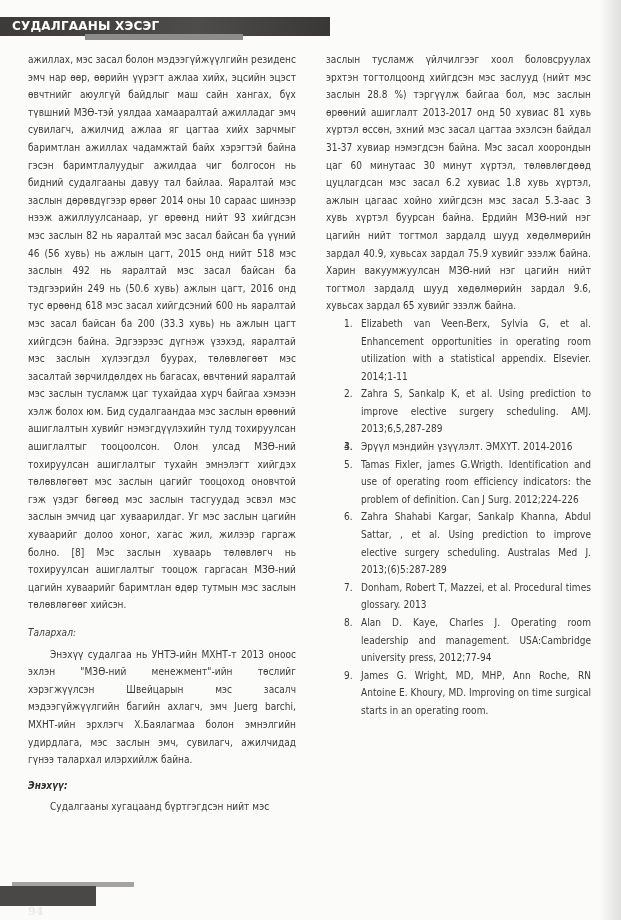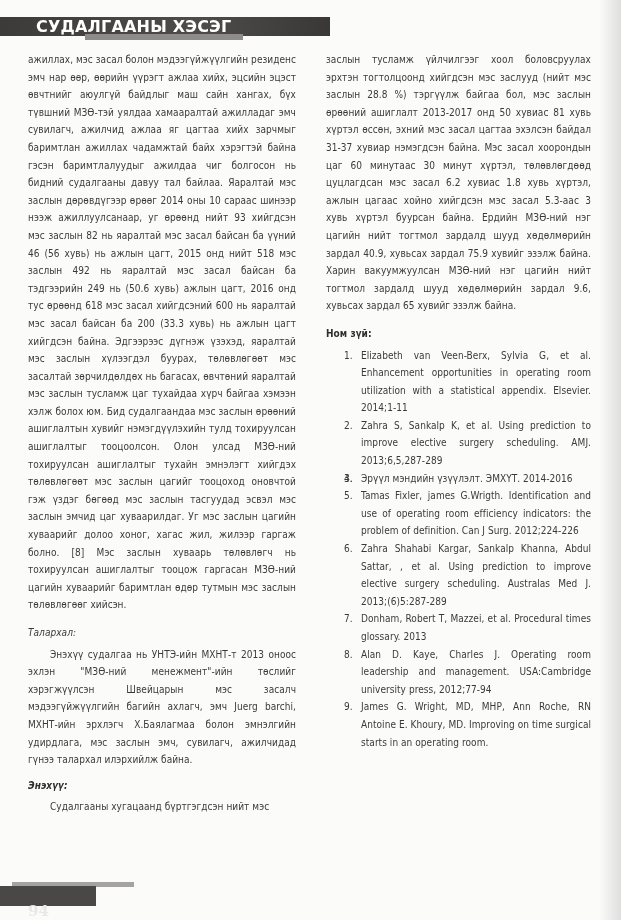--- a/index.html
+++ b/index.html
@@ -16,23 +16,23 @@
   }
   .header-bar {
     position: absolute; left: 0; top: 17px; width: 330px; height: 19px;
     background: linear-gradient(to right, #3d3b39, #4e4c4a 60%, #3a3836);
   }
   .header-underline {
     position: absolute; left: 85px; top: 34px; width: 158px; height: 6px;
     background: #8e8c8a;
   }
   .header-title {
-    position: absolute; left: 36px; top: 19px;
+    position: absolute; left: 12px; top: 19px;
     font-family: "DejaVu Sans", sans-serif; font-weight: bold;
-    font-size: 16px; letter-spacing: 0.2px; color: #ffffff;
+    font-size: 12px; letter-spacing: 0.2px; color: #ffffff;
     line-height: 15px;
   }
   .col {
     position: absolute; top: 51px;
     font-size: 10px; line-height: 17.6px; text-align: justify;
     letter-spacing: 0.05px;
   }
   .col-left { left: 28px; width: 268px; }
   .col-right { left: 326px; width: 265px; }
   .col p { margin: 0; }
@@ -48,21 +48,21 @@
     position: absolute; left: 12px; top: 882px; width: 122px; height: 5px;
     background: #a5a3a1;
   }
   .footer-dark {
     position: absolute; left: 0; top: 886px; width: 96px; height: 20px;
     background: #4a4846;
   }
   .page-number {
     position: absolute; left: 28px; top: 904px;
     font-family: "DejaVu Serif", serif; font-weight: bold;
-    font-size: 15px; color: #e8e8e8; line-height: 15px;
+    font-size: 11px; color: #e8e8e8; line-height: 15px;
   }
 </style>
 </head>
 <body>
 
 <div class="right-shadow"></div>
 
 <div class="header-bar"></div>
 <div class="header-underline"></div>
 <div class="header-title">СУДАЛГААНЫ ХЭСЭГ</div>
@@ -70,21 +70,20 @@
 <div class="col col-left">
   <p>ажиллах, мэс засал болон мэдээгүйжүүлгийн резиденс эмч нар өөр, өөрийн үүрэгт ажлаа хийх, эцсийн эцэст өвчтнийг аюулгүй байдлыг маш сайн хангах, бүх түвшний МЗӨ-тэй уялдаа хамааралтай ажилладаг эмч сувилагч, ажилчид ажлаа яг цагтаа хийх зарчмыг баримтлан ажиллах чадамжтай байх хэрэгтэй байна гэсэн баримтлалуудыг ажилдаа чиг болгосон нь бидний судалгааны давуу тал байлаа. Яаралтай мэс заслын дөрөвдүгээр өрөөг 2014 оны 10 сараас шинээр нээж ажиллуулсанаар, уг өрөөнд нийт 93 хийгдсэн мэс заслын 82 нь яаралтай мэс засал байсан ба үүний 46 (56 хувь) нь ажлын цагт, 2015 онд нийт 518 мэс заслын 492 нь яаралтай мэс засал байсан ба тэдгээрийн 249 нь (50.6 хувь) ажлын цагт, 2016 онд тус өрөөнд 618 мэс засал хийгдсэний 600 нь яаралтай мэс засал байсан ба 200 (33.3 хувь) нь ажлын цагт хийгдсэн байна. Эдгээрээс дүгнэж үзэхэд, яаралтай мэс заслын хүлээгдэл буурах, төлөвлөгөөт мэс засалтай зөрчилдөлдөх нь багасах, өвчтөний яаралтай мэс заслын тусламж цаг тухайдаа хүрч байгаа хэмээн хэлж болох юм. Бид судалгаандаа мэс заслын өрөөний ашиглалтын хувийг нэмэгдүүлэхийн тулд тохируулсан ашиглалтыг тооцоолсон. Олон улсад МЗӨ-ний тохируулсан ашиглалтыг тухайн эмнэлэгт хийгдэх төлөвлөгөөт мэс заслын цагийг тооцоход оновчтой гэж үздэг бөгөөд мэс заслын тасгуудад эсвэл мэс заслын эмчид цаг хуваарилдаг. Уг мэс заслын цагийн хуваарийг долоо хоног, хагас жил, жилээр гаргаж болно. [8] Мэс заслын хуваарь төлөвлөгч нь тохируулсан ашиглалтыг тооцож гаргасан МЗӨ-ний цагийн хуваарийг баримтлан өдөр тутмын мэс заслын төлөвлөгөөг хийсэн.</p>
   <p class="section-heading plain-heading">Талархал:</p>
   <p class="indent">Энэхүү судалгаа нь УНТЭ-ийн МХНТ-т 2013 оноос эхлэн "МЗӨ-ний менежмент"-ийн төслийг хэрэгжүүлсэн Швейцарын мэс засалч мэдээгүйжүүлгийн багийн ахлагч, эмч Juerg barchi, МХНТ-ийн эрхлэгч Х.Баялагмаа болон эмнэлгийн удирдлага, мэс заслын эмч, сувилагч, ажилчидад гүнээ талархал илэрхийлж байна.</p>
   <p class="section-heading italic-heading">Энэхүү:</p>
   <p class="indent">Судалгааны хугацаанд бүртгэгдсэн нийт мэс</p>
 </div>
 
 <div class="col col-right">
   <p>заслын тусламж үйлчилгээг хоол боловсруулах эрхтэн тогтолцоонд хийгдсэн мэс заслууд (нийт мэс заслын 28.8 %) тэргүүлж байгаа бол, мэс заслын өрөөний ашиглалт 2013-2017 онд 50 хувиас 81 хувь хүртэл өссөн, эхний мэс засал цагтаа эхэлсэн байдал 31-37 хувиар нэмэгдсэн байна. Мэс засал хоорондын цаг 60 минутаас 30 минут хүртэл, төлөвлөгдөөд цуцлагдсан мэс засал 6.2 хувиас 1.8 хувь хүртэл, ажлын цагаас хойно хийгдсэн мэс засал 5.3-аас 3 хувь хүртэл буурсан байна. Ердийн МЗӨ-ний нэг цагийн нийт тогтмол зардалд шууд хөдөлмөрийн зардал 40.9, хувьсах зардал 75.9 хувийг эзэлж байна. Харин вакуумжуулсан МЗӨ-ний нэг цагийн нийт тогтмол зардалд шууд хөдөлмөрийн зардал 9.6, хувьсах зардал 65 хувийг эзэлж байна.</p>
-  <p class="section-heading bold-heading">Ном зүй:</p>
   <ol class="refs">
     <li><span class="num">1.</span><span>Elizabeth van Veen-Berx, Sylvia G, et al. Enhancement opportunities in operating room utilization with a statistical appendix. Elsevier. 2014;1-11</span></li>
     <li><span class="num">2.</span><span>Zahra S, Sankalp K, et al. Using prediction to improve elective surgery scheduling. AMJ. 2013;6,5,287-289</span></li>
     <li><span class="num">3.</span></li>
     <li><span class="num">4.</span><span>Эрүүл мэндийн үзүүлэлт. ЭМХҮТ. 2014-2016</span></li>
     <li><span class="num">5.</span><span>Tamas Fixler, james G.Wrigth. Identification and use of operating room efficiency indicators: the problem of definition. Can J Surg. 2012;224-226</span></li>
     <li><span class="num">6.</span><span>Zahra Shahabi Kargar, Sankalp Khanna, Abdul Sattar, , et al. Using prediction to improve elective surgery scheduling. Australas Med J. 2013;(6)5:287-289</span></li>
     <li><span class="num">7.</span><span>Donham, Robert T, Mazzei, et al. Procedural times glossary. 2013</span></li>
     <li><span class="num">8.</span><span>Alan D. Kaye, Charles J. Operating room leadership and management. USA:Cambridge university press, 2012;77-94</span></li>
     <li><span class="num">9.</span><span>James G. Wright, MD, MHP, Ann Roche, RN Antoine E. Khoury, MD. Improving on time surgical starts in an operating room.</span></li>

